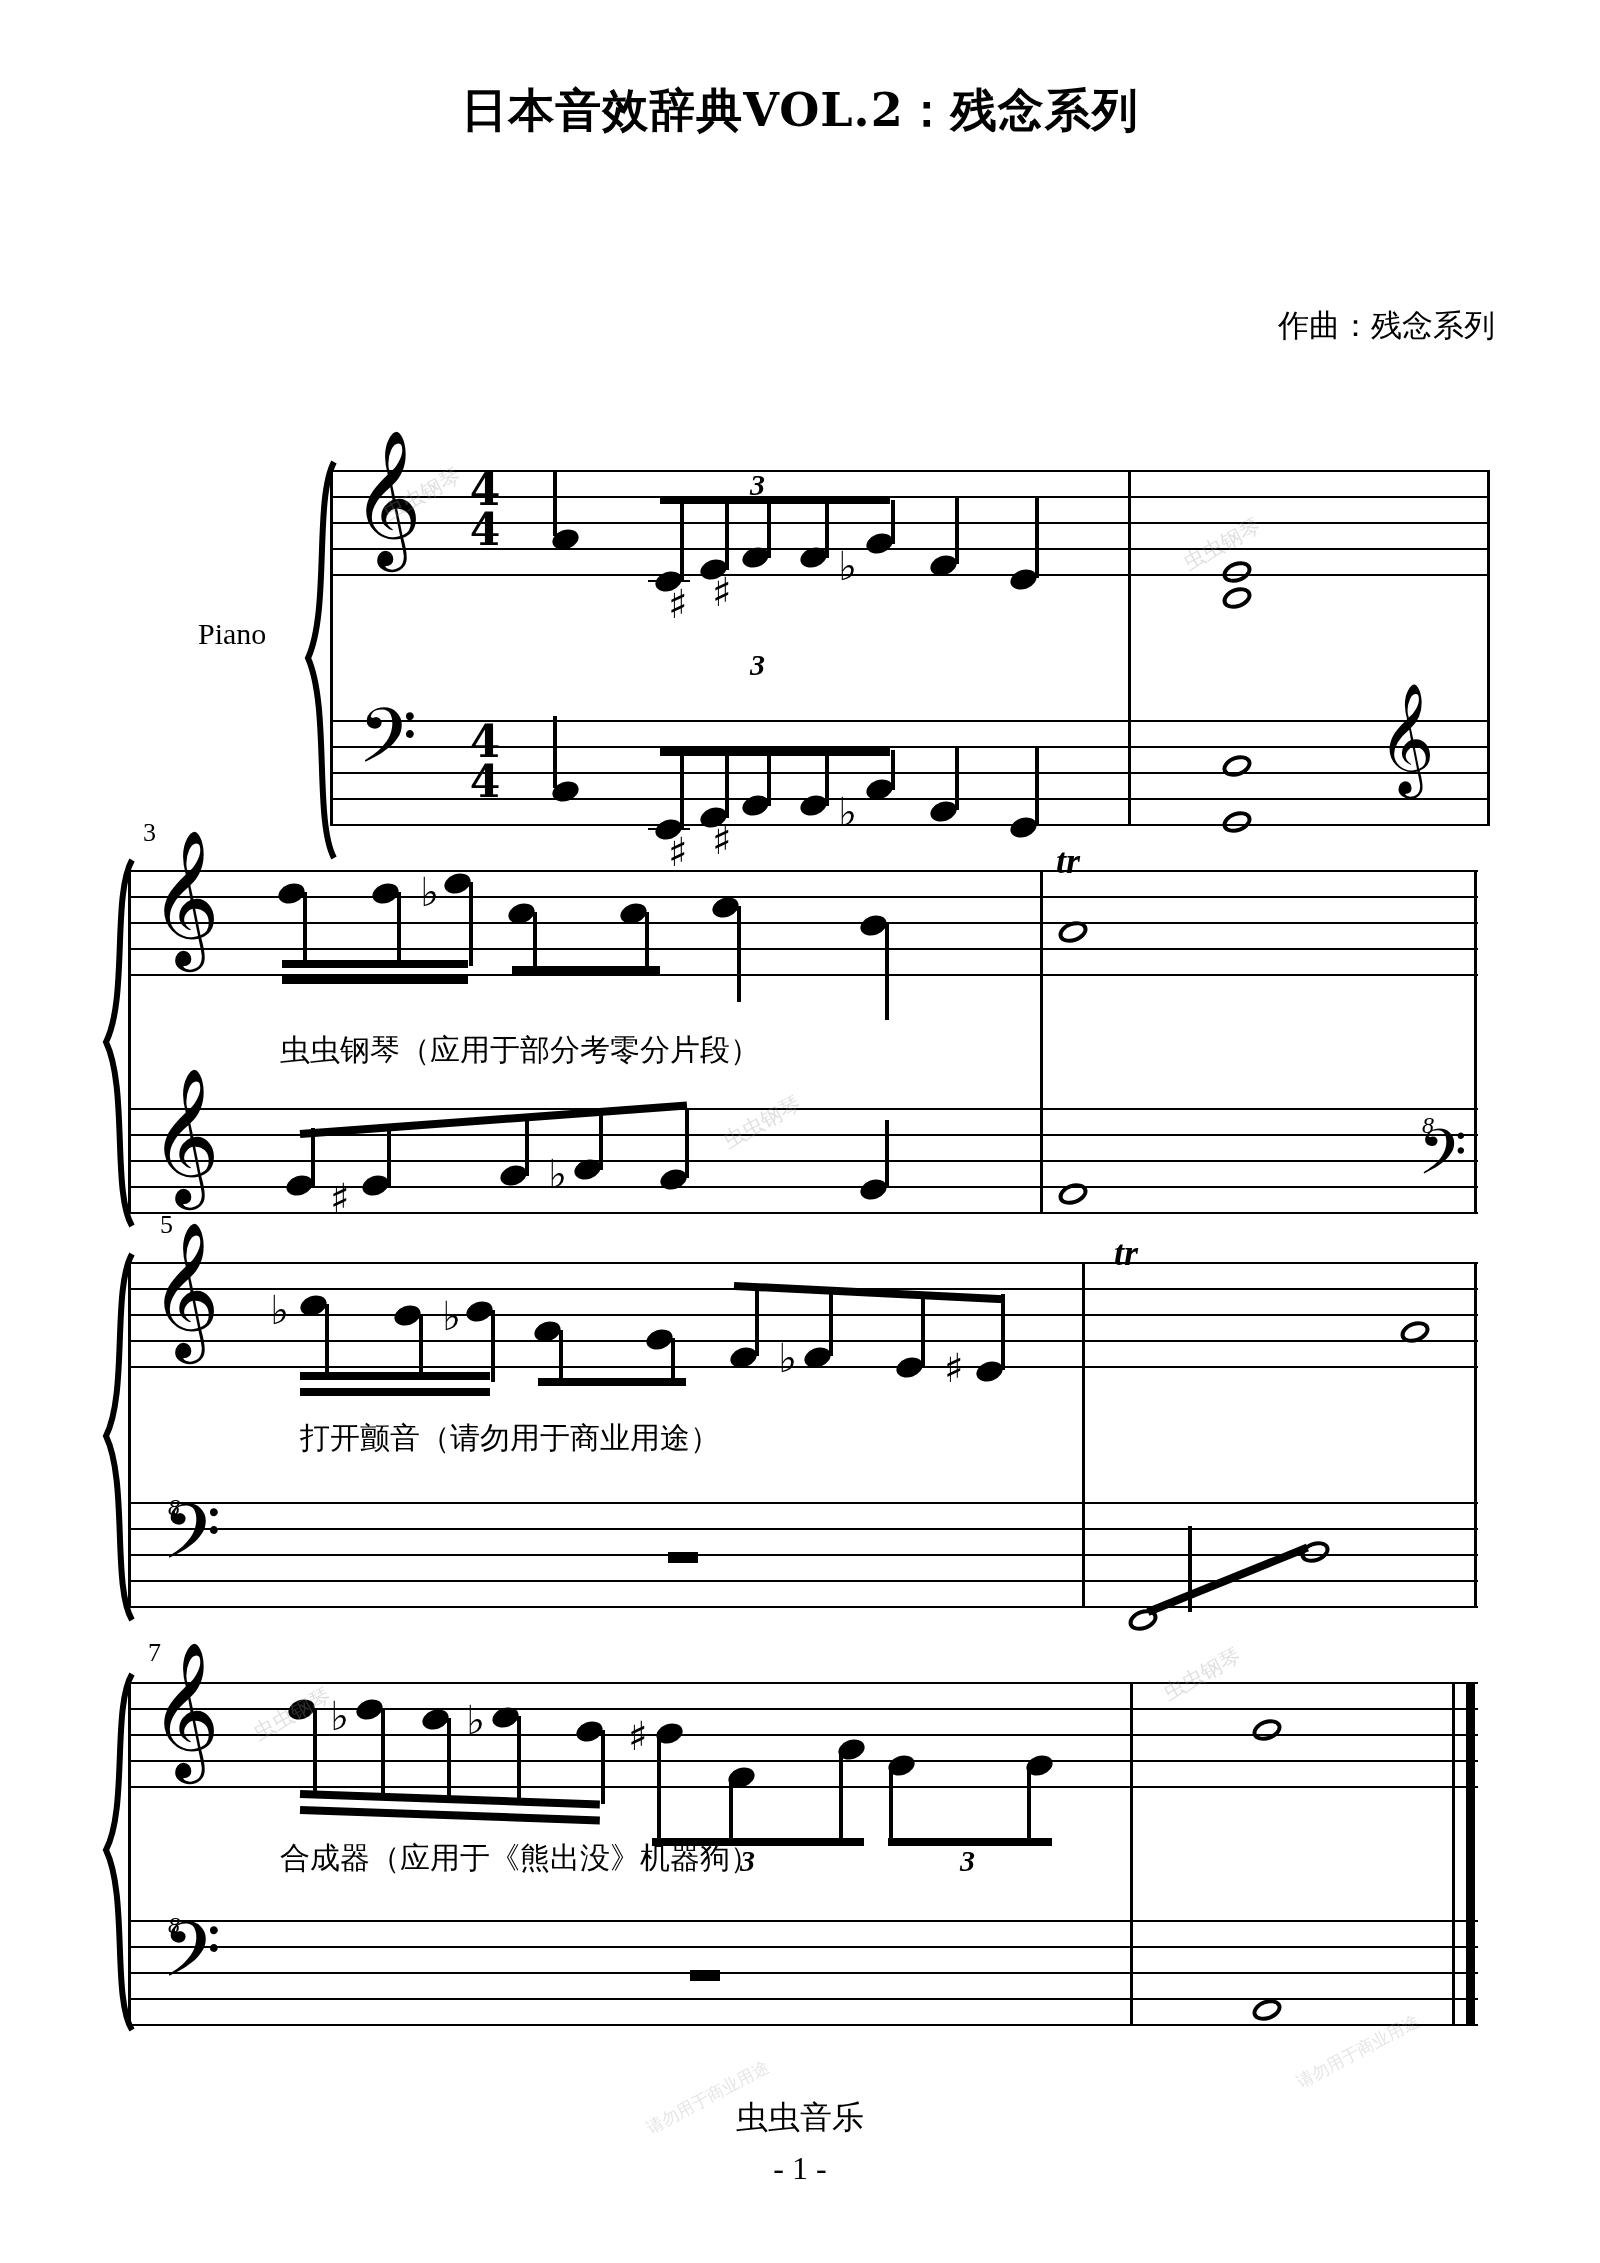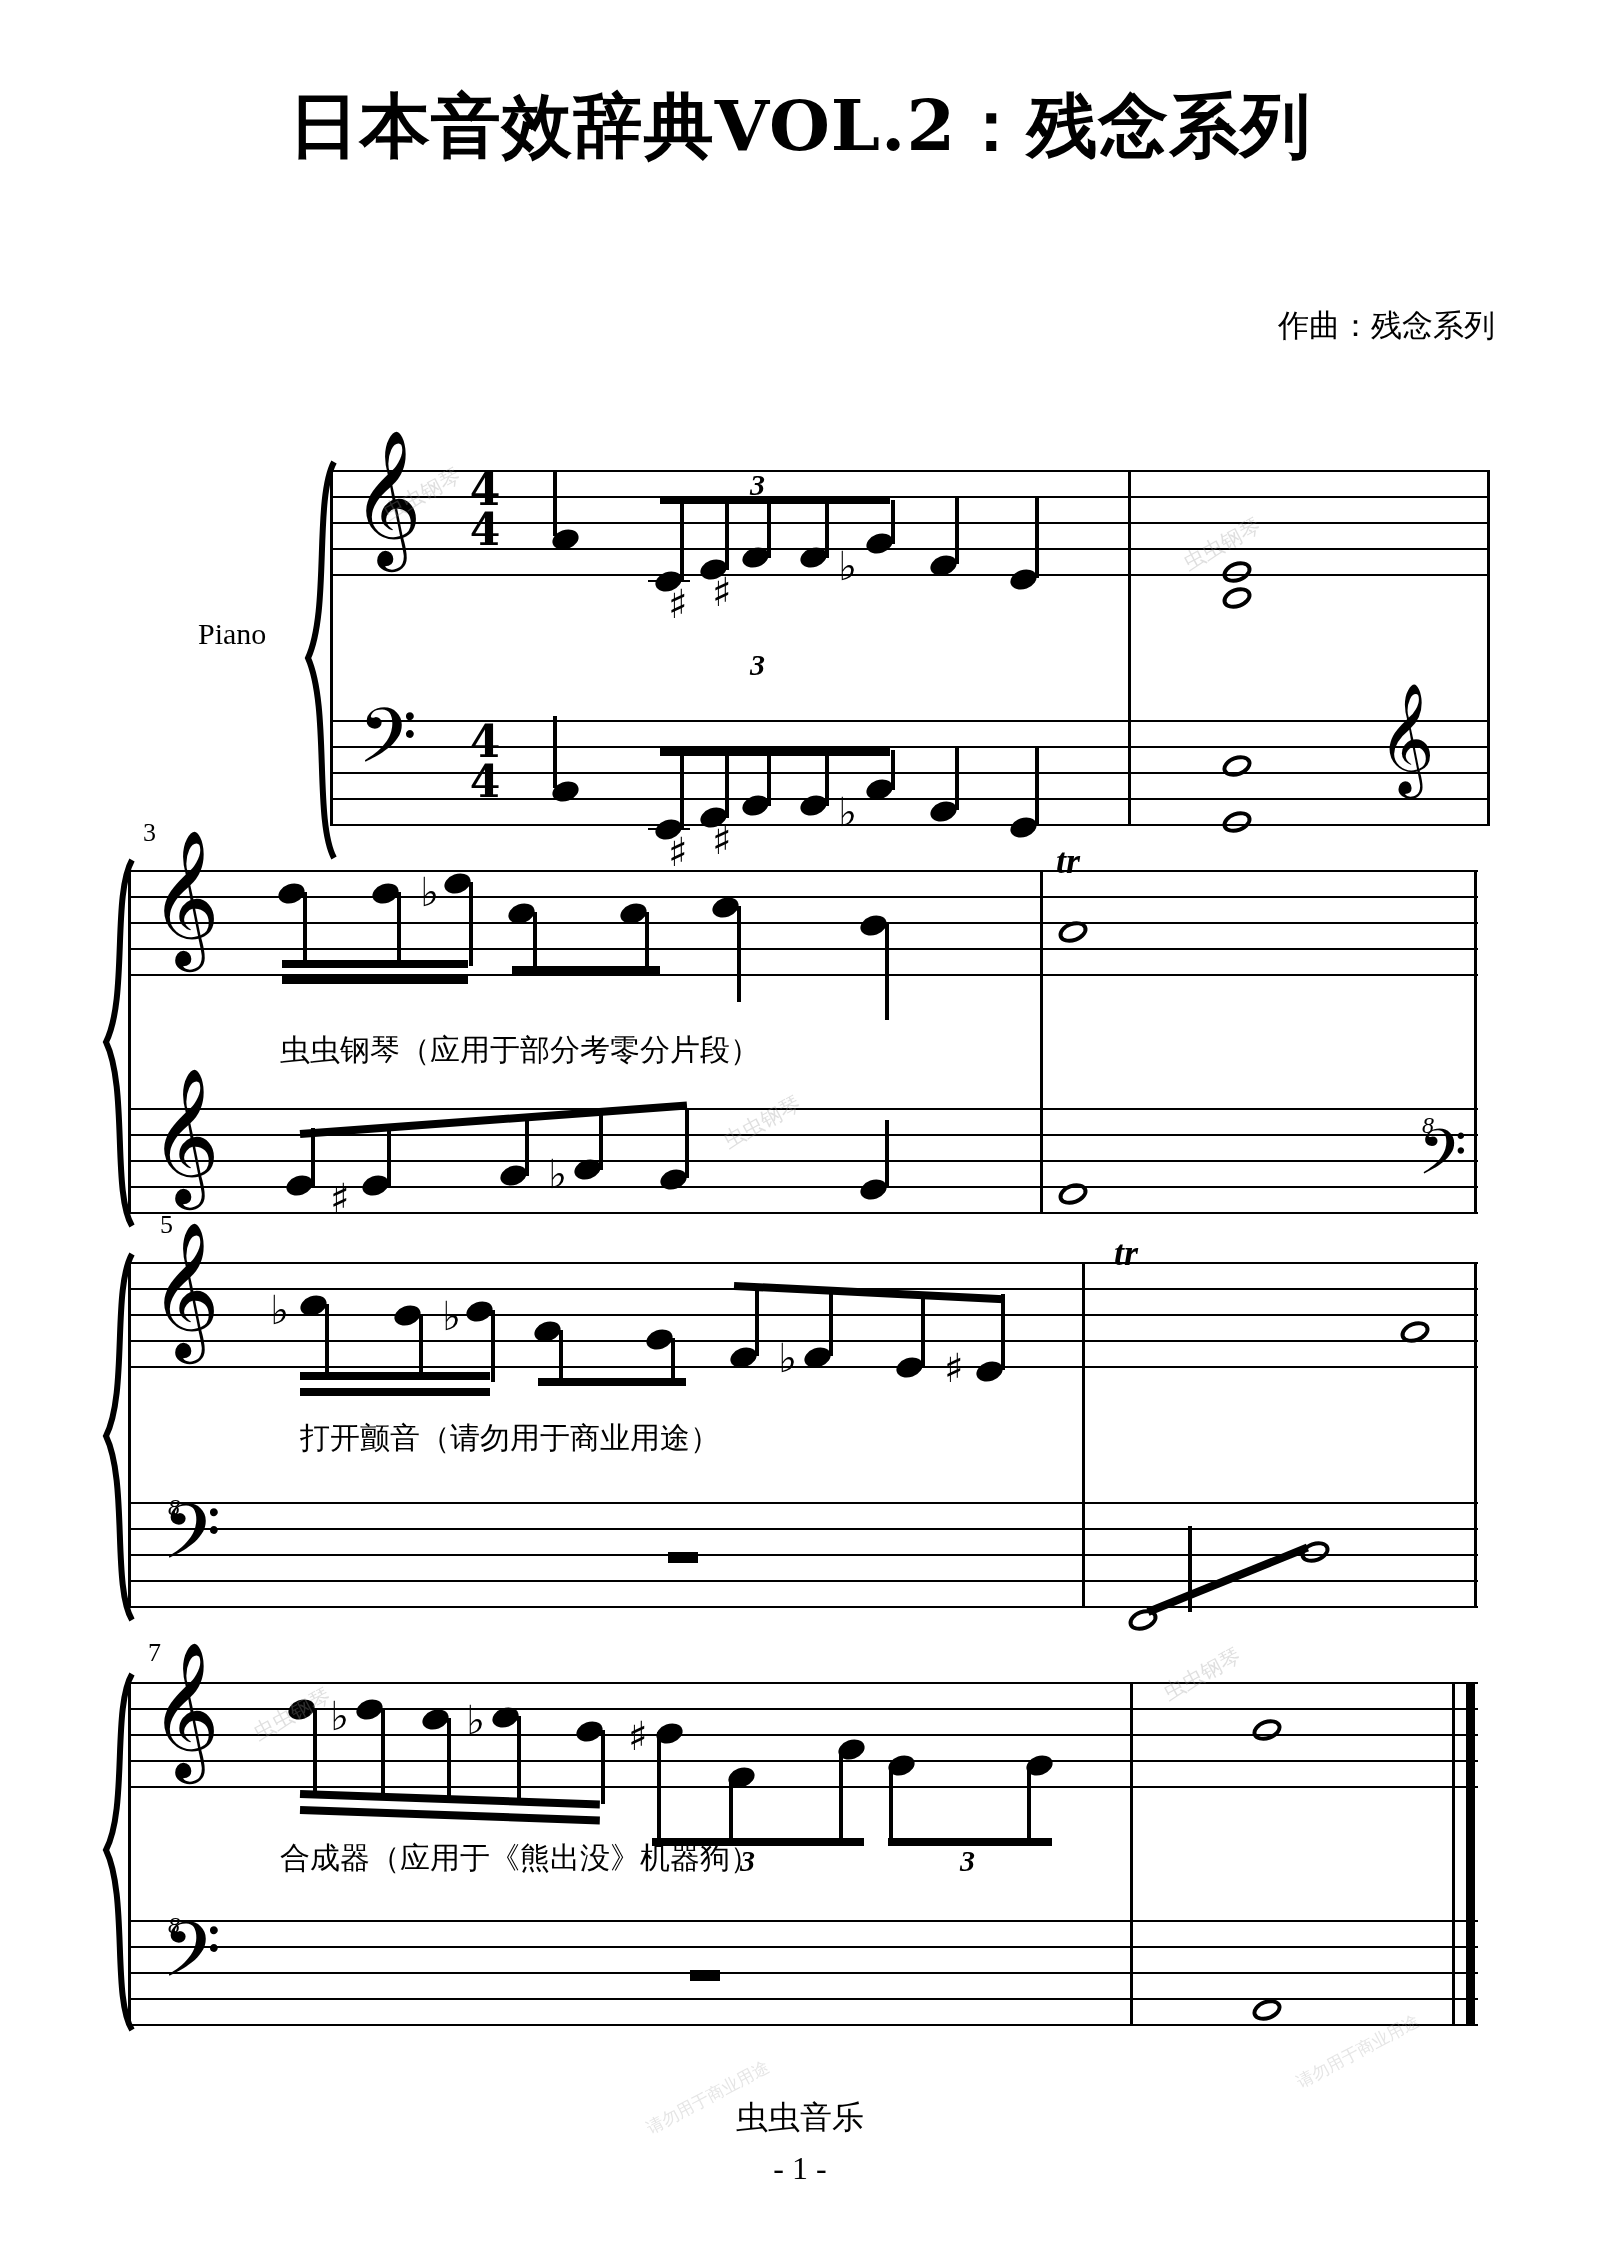--- a/index.html
+++ b/index.html
@@ -22,21 +22,21 @@
     height: 2263px;
     background: #fff;
   }
 
   
   .title {
     position: absolute;
     left: 0; top: 80px;
     width: 1600px;
     text-align: center;
-    font-size: 70px;
+    font-size: 46px;
     font-weight: bold;
     letter-spacing: 1px;
     font-family: "DejaVu Serif", serif;
   }
 
   
   .credit-left {
     position: absolute;
     left: 108px; top: 305px;
     font-size: 31px;

